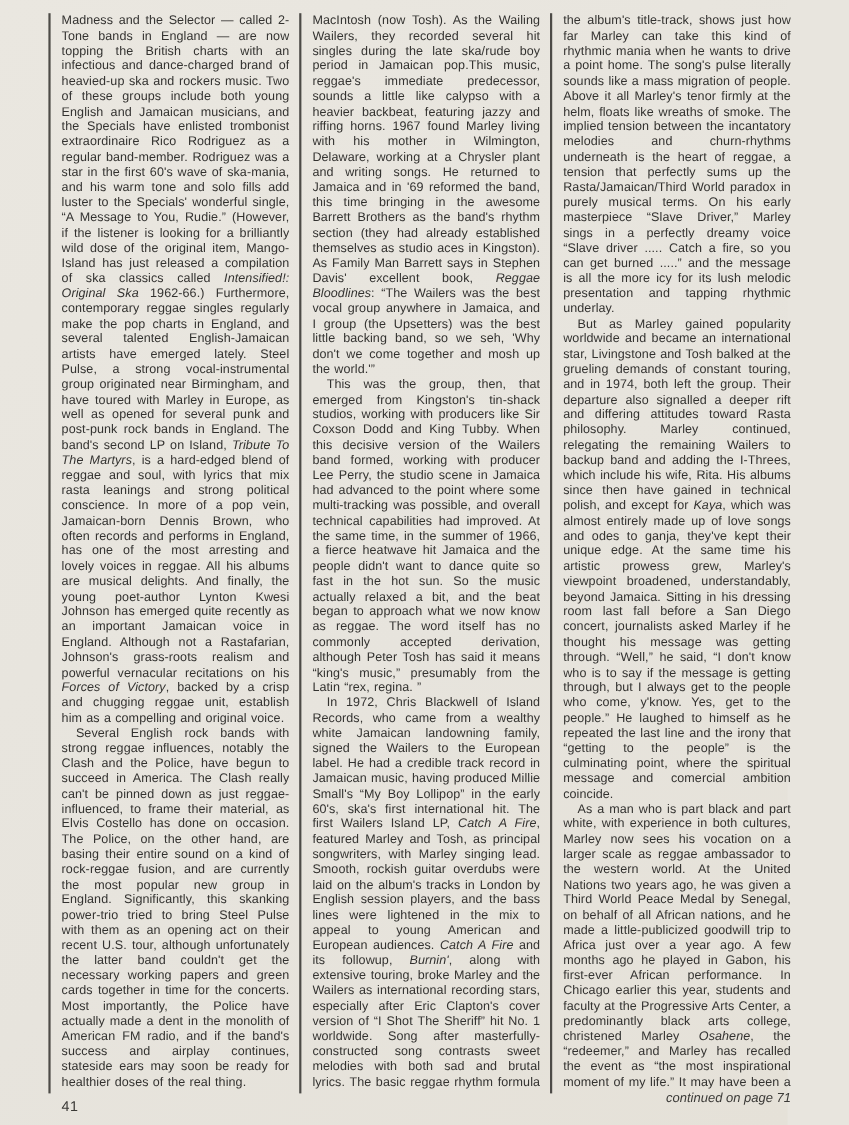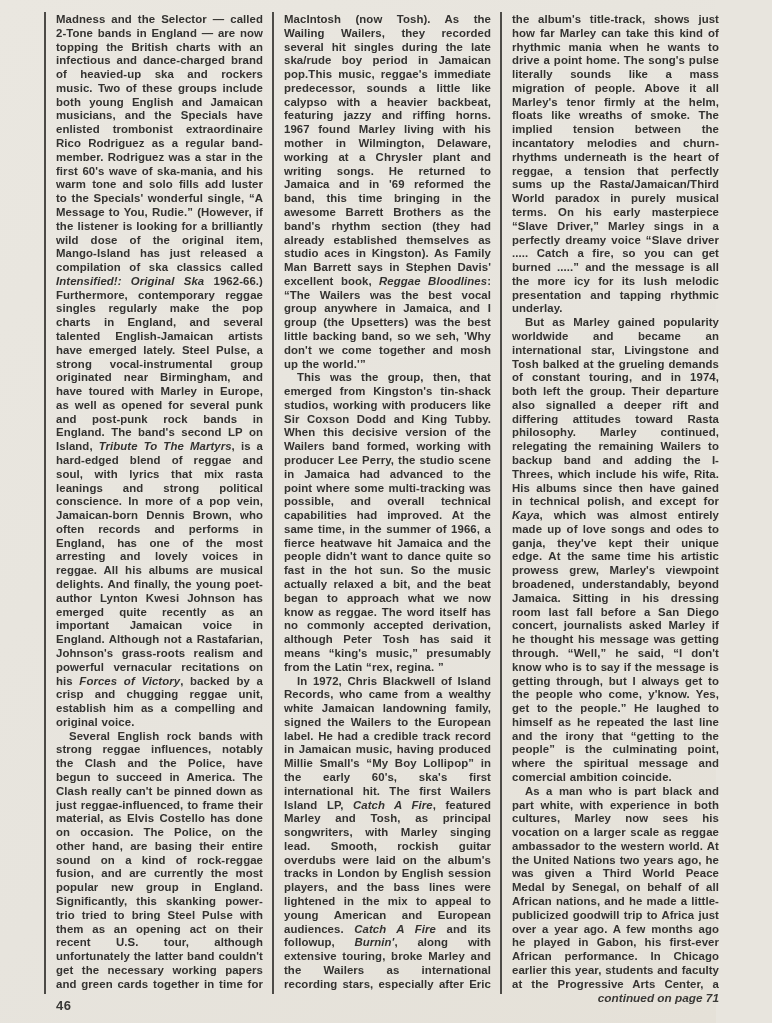--- a/index.html
+++ b/index.html
@@ -9,21 +9,20 @@
     width: 772px; height: 1023px;
     background: #e8e5de;
     font-family: "Liberation Sans", sans-serif;
     overflow: hidden;
   }
   .page {
     position: relative;
     width: 716px; height: 1023px;
     background: linear-gradient(135deg, #eae7e0 0%, #e7e4dd 55%, #e5e1d8 100%);
     color: #323232;
-    font-weight: bold;
   }
   .content {
     position: absolute;
     top: 12px; left: 44px;
     display: flex;
     align-items: flex-start;
   }
   .vrule {
     width: 2px;
     height: 982px;
@@ -90,14 +89,14 @@
     <div class="vrule"></div>
     <div class="col">
       <div class="col-body">
           <p><span>the album's title-track, shows just how far Marley can take this kind of rhythmic mania when he wants to drive a point home. The song's pulse literally sounds like a mass migration of people. Above it all Marley's tenor firmly at the helm, floats like wreaths of smoke. The implied tension between the incantatory melodies and churn-rhythms underneath is the heart of reggae, a tension that perfectly sums up the Rasta/Jamaican/Third World paradox in purely musical terms. On his early masterpiece “Slave Driver,” Marley sings in a perfectly dreamy voice “Slave driver ..... Catch a fire, so you can get burned .....” and the message is all the more icy for its lush melodic presentation and tapping rhythmic underlay.</span></p>
           <p class="indent"><span>But as Marley gained popularity worldwide and became an international star, Livingstone and Tosh balked at the grueling demands of constant touring, and in 1974, both left the group. Their departure also signalled a deeper rift and differing attitudes toward Rasta philosophy. Marley continued, relegating the remaining Wailers to backup band and adding the I-Threes, which include his wife, Rita. His albums since then have gained in technical polish, and except for </span><span class="it">Kaya</span><span>, which was almost entirely made up of love songs and odes to ganja, they've kept their unique edge. At the same time his artistic prowess grew, Marley's viewpoint broadened, understandably, beyond Jamaica. Sitting in his dressing room last fall before a San Diego concert, journalists asked Marley if he thought his message was getting through. “Well,” he said, “I don't know who is to say if the message is getting through, but I always get to the people who come, y'know. Yes, get to the people.” He laughed to himself as he repeated the last line and the irony that “getting to the people” is the culminating point, where the spiritual message and comercial ambition coincide.</span></p>
           <p class="indent"><span>As a man who is part black and part white, with experience in both cultures, Marley now sees his vocation on a larger scale as reggae ambassador to the western world. At the United Nations two years ago, he was given a Third World Peace Medal by Senegal, on behalf of all African nations, and he made a little-publicized goodwill trip to Africa just over a year ago. A few months ago he played in Gabon, his first-ever African performance. In Chicago earlier this year, students and faculty at the Progressive Arts Center, a predominantly black arts college, christened Marley </span><span class="it">Osahene</span><span>, the “redeemer,” and Marley has recalled the event as “the most inspirational moment of my life.” It may have been a very diplomatic remark to make in America, but some Rastas in Jamaica cite this sort of action as evidence that Marley is aiming to become pretender to Haile Selassie's</span></p>
         </div>
       <div class="continued">continued on page 71</div>
     </div>
   </div>
-  <div class="page-number">46</div>
+  <div class="page-number">41</div>
 </div>
 
 </body></html>

